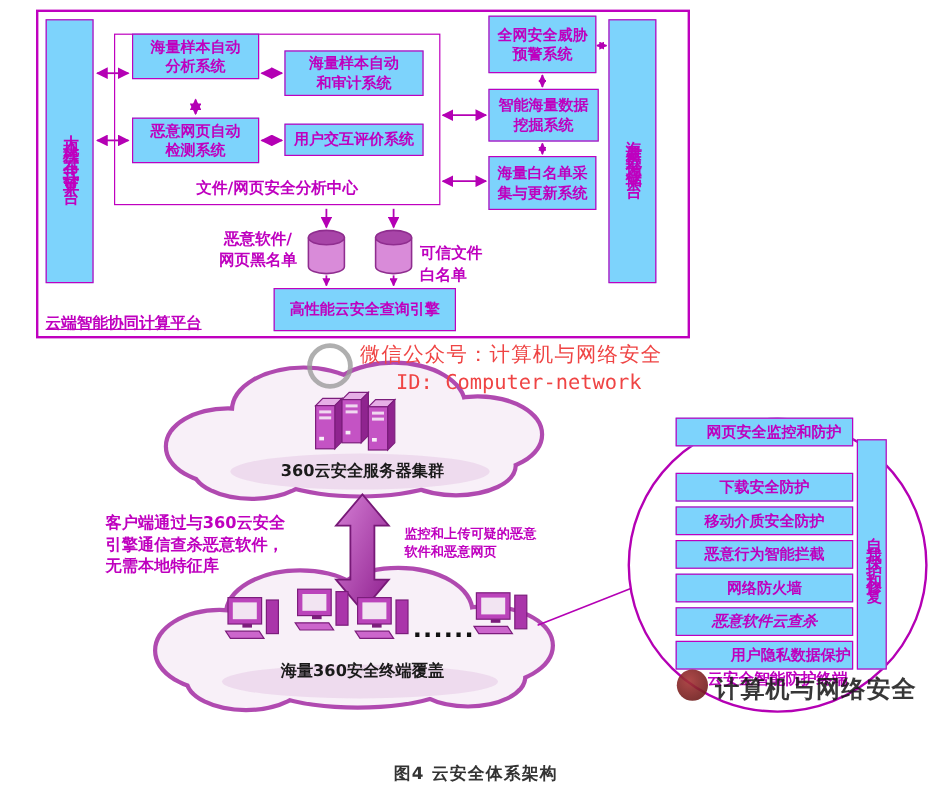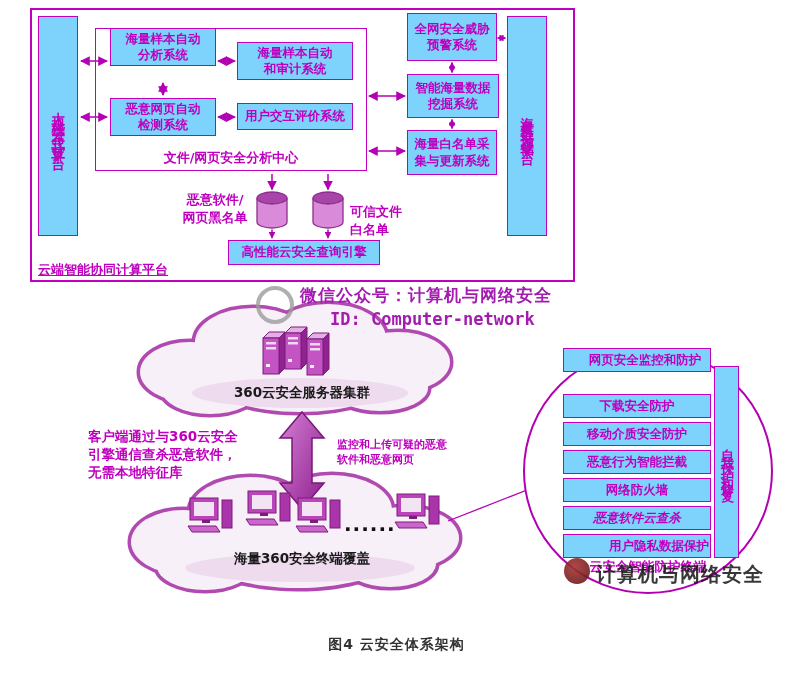--- a/index.html
+++ b/index.html
@@ -11,21 +11,21 @@
   .mbox { position:absolute; border:1.5px solid var(--mag); color:var(--mag);
           display:flex; align-items:center; justify-content:center; text-align:center;
           font-size:12.5px; font-weight:600; line-height:1.3; white-space:pre-line;
           background:#7dd3fc; }
   .vtext { writing-mode:vertical-rl; text-orientation:upright; letter-spacing:5px;
            font-size:13.5px; }
   .lab   { position:absolute; color:var(--mag); font-weight:600; font-size:13px;
            line-height:1.35; white-space:pre-line; }
   .darklab { position:absolute; color:#1a1a1a; font-weight:700; font-size:13.5px;
              text-align:center; }
-  .wm  { position:absolute; color:#a21caf; font-weight:700; }
+  .wm  { position:absolute; color:#ef4444; font-weight:400; }
   .panel-item { position:absolute; left:563px; width:148px; height:24px; font-size:12.5px; }
 </style>
 </head>
 <body>
 
 <div class="canvas">
 
   <svg class="layer" width="793" height="673" viewBox="0 0 793 673">
     <defs>
       <marker id="mE" viewBox="0 0 10 10" refX="9" refY="5" markerWidth="6.5" markerHeight="6.5" orient="auto-start-reverse">
@@ -197,21 +197,21 @@
   <div class="mbox" style="left:407px; top:74px; width:92px; height:44px;">智能海量数据
 挖掘系统</div>
   <div class="mbox" style="left:407px; top:130px; width:90px; height:45px;">海量白名单采
 集与更新系统</div>
 
   <div class="lab" style="left:176px; top:191px; width:78px; text-align:center;">恶意软件/
 网页黑名单</div>
   <div class="lab" style="left:350px; top:191px; width:76px; text-align:left;margin-top:12px;">可信文件
 白名单</div>
 
-  <div class="mbox" style="left:228px; top:240px; width:152px; height:25px;">高性能云安全查询引擎</div>
+  <div class="mbox" style="left:228px; top:240px; width:152px; height:36px;">高性能云安全查询引擎</div>
 
   <div class="lab" style="left:38px; top:261px;text-decoration:underline;">云端智能协同计算平台</div>
 
   <div style="position:absolute; left:256px; top:286px; width:38px; height:38px; border:4px solid #9b9b9b; border-radius:50%; opacity:.8;"></div>
   <div class="wm" style="left:300px; top:284px; font-size:17px; letter-spacing:1px;">微信公众号：计算机与网络安全</div>
   <div class="wm" style="left:330px; top:309px; font-size:17px; font-family:'DejaVu Sans Mono','Liberation Mono',monospace;">ID: Computer-network</div>
 
   <div class="darklab" style="left:217px; top:384px; width:170px;">360云安全服务器集群</div>
   <div class="darklab" style="left:212px; top:550px; width:180px;">海量360安全终端覆盖</div>
   <div style="position:absolute; left:344px; top:512px; width:70px; font-size:20px; font-weight:bold; color:#101010; letter-spacing:1px;">......</div>

